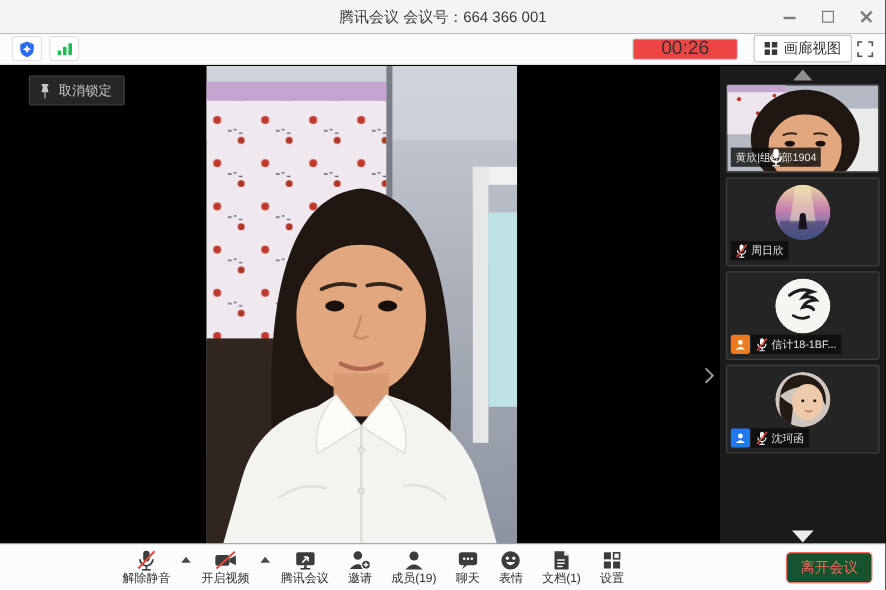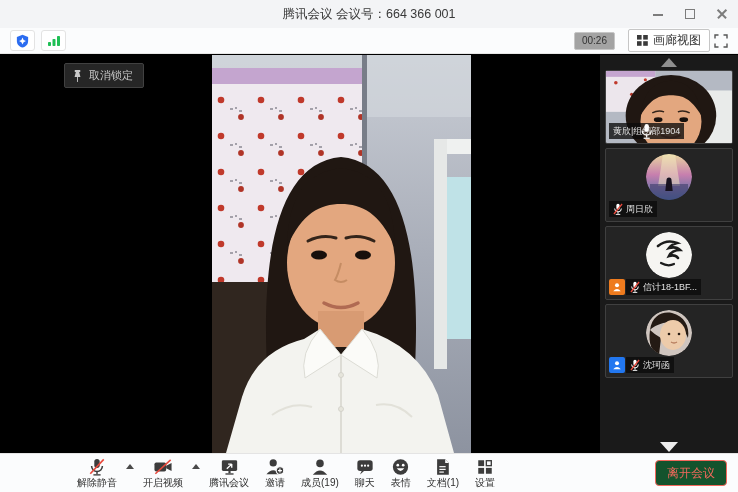--- a/index.html
+++ b/index.html
@@ -17,27 +17,27 @@
   .wc-close::before,.wc-close::after{content:"";position:absolute;left:0;top:5px;width:12px;height:1.5px;background:#7c7c7c;}
   .wc-close::before{transform:rotate(45deg);}
   .wc-close::after{transform:rotate(-45deg);}
 
   
   .topbar{position:absolute;top:28px;left:0;right:0;height:26px;background:#fbfcfd;
     border-bottom:1px solid #e7e7e7;display:flex;align-items:center;padding:0 10px;box-sizing:border-box;}
   .icon-box{height:19px;min-width:23px;background:#ffffff;border:1px solid #e3e3e3;border-radius:3px;
     display:flex;align-items:center;justify-content:center;margin-right:6px;}
   .flex-spacer{flex:1;}
-  .timer-box{border:1px solid #c6c6c6;border-radius:2px;background:#a3a3a3;font-size:10px;color:#333;
-    padding:1px 7px;line-height:14px;}
+  .timer-box{border:1px solid #c6c6c6;border-radius:2px;background:#ef4444;font-size:16px;color:#333;
+    padding:1px 23px;line-height:14px;}
   .gallery-btn{display:flex;align-items:center;gap:5px;border:1px solid #c6c6c6;border-radius:2px;
     background:#fff;padding:2px 8px;font-size:12px;color:#333;margin-left:13px;margin-right:4px;}
 
   
-  .stage{position:absolute;top:55px;left:0;width:600px;height:398px;background:#000;overflow:hidden;margin-left:40px;}
+  .stage{position:absolute;top:55px;left:0;width:600px;height:398px;background:#000;overflow:hidden;}
   .video-main{position:absolute;left:172px;top:0;width:259px;height:398px;}
   .video-main svg{display:block;width:100%;height:100%;}
   .unpin-btn{position:absolute;left:24px;top:8px;display:flex;align-items:center;gap:6px;
     background:rgba(40,40,40,.95);border:1px solid #414141;border-radius:2px;
     color:#c9c9c9;font-size:11px;padding:4px 10px 4px 7px;cursor:default;}
   .stage-chevron{position:absolute;right:3px;top:246px;width:12px;height:24px;display:flex;
     align-items:center;justify-content:center;}
 
   
   .sidebar{position:absolute;top:55px;right:0;width:138px;height:398px;background:#1a1a1a;overflow:hidden;}
@@ -53,21 +53,21 @@
     margin-right:1px;flex:none;}
   .badge-orange{background:#ee7b1e;}
   .badge-blue{background:#2277f0;}
   .name-bar{background:rgba(10,10,10,.78);display:flex;align-items:center;gap:3px;
     padding:1px 4px;font-size:9px;color:#e3e3e3;white-space:nowrap;overflow:hidden;line-height:14px;}
   .scroll-down{position:absolute;bottom:1px;left:50%;transform:translateX(-50%);width:0;height:0;
     border-left:9px solid transparent;border-right:9px solid transparent;border-top:10px solid #ededed;}
 
   
   .bottombar{position:absolute;bottom:0;left:0;width:738px;height:39px;background:#fbfcfd;
-    border-top:1px solid #e4e4e4;display:flex;align-items:center;box-sizing:border-box;padding-left:69px;}
+    border-top:1px solid #e4e4e4;display:flex;align-items:center;box-sizing:border-box;padding-left:94px;}
   .tool-item{display:flex;flex-direction:column;align-items:center;justify-content:center;
     margin:0 8px;cursor:default;}
   .tool-item .t-label{font-size:10px;color:#2e2e2e;margin-top:1px;line-height:11px;white-space:nowrap;}
   .caret{width:0;height:0;border-left:4px solid transparent;border-right:4px solid transparent;
     border-bottom:5px solid #4a4a4a;margin:0 1px 14px 1px;flex:none;}
   .leave-btn{position:absolute;right:11px;top:6px;width:72px;height:26px;background:#14532d;
     border:1px solid #f3685c;border-radius:4px;color:#f3685c;font-size:12px;
     display:flex;align-items:center;justify-content:center;box-sizing:border-box;cursor:default;}
 </style>
 </head>

